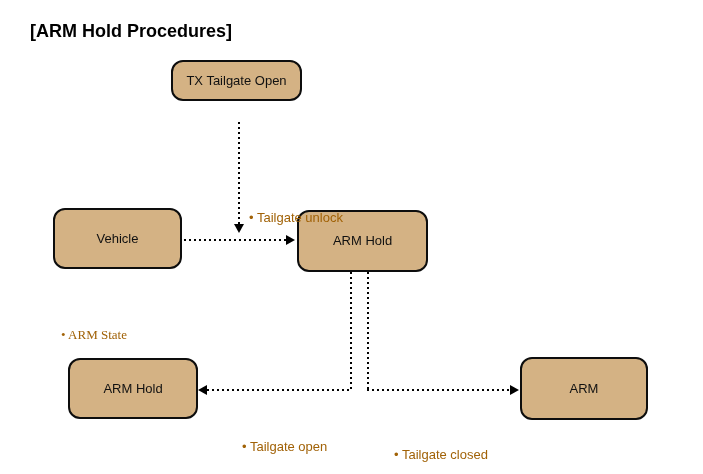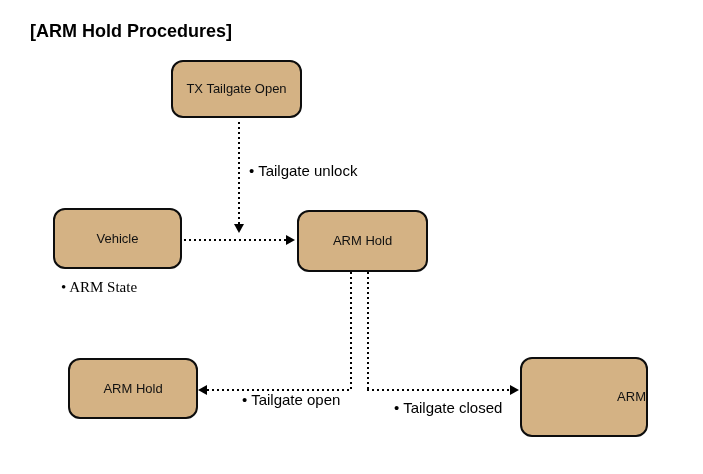--- a/index.html
+++ b/index.html
@@ -32,31 +32,32 @@
     display: flex;
     flex-direction: column;
     align-items: center;
     justify-content: center;
     font-size: 13px;
     color: #111;
     text-align: center;
     line-height: 1.35;
   }
 
-  .node-tx       { left: 171px; top:  60px; width: 131px; height: 58px; }
+  .node-tx       { left: 171px; top:  60px; width: 131px; height: 41px; }
   .node-vehicle  { left:  53px; top: 208px; width: 129px; height: 61px; }
   .node-armhold  { left: 297px; top: 210px; width: 131px; height: 62px; }
   .node-armhold2 { left:  68px; top: 358px; width: 130px; height: 61px; }
-  .node-arm      { left: 520px; top: 357px; width: 128px; height: 80px; align-items: flex-end; }
+  .node-arm      { left: 520px; top: 357px; width: 128px; height: 63px; }
 
   .edge-label {
     position: absolute;
-    font-size: 15px;
-    color: #000000;
+    font-size: 13px;
+    color: #a16207;
     white-space: nowrap;
+    margin-top: 48px;
   }
   .lbl-unlock  { left: 249px; top: 162px; }
   .lbl-state   { left:  61px; top: 279px; font-family: Liberation Serif, serif; }
   .lbl-open    { left: 242px; top: 391px; }
   .lbl-after   { left: 388px; top: 364px; }
   .lbl-closed  { left: 394px; top: 399px; }
 
   
   .hline {
     position: absolute;

